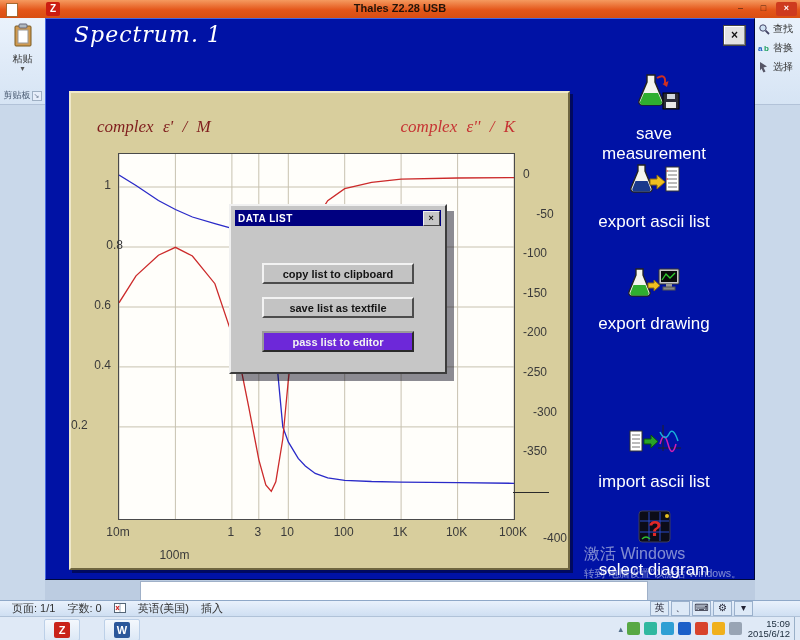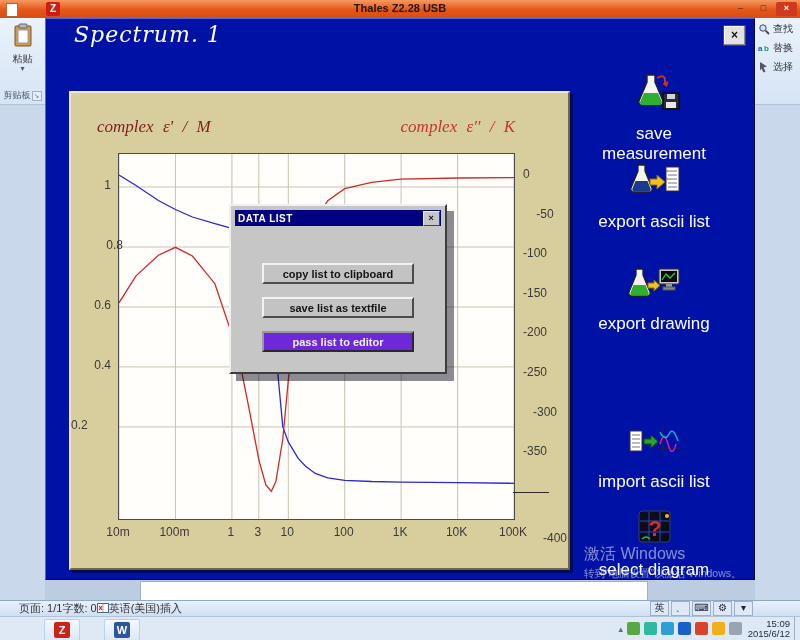--- a/index.html
+++ b/index.html
@@ -69,21 +69,21 @@
   .dlg-btn.active{background:#6d28d9;color:#f2f2f2;border-color:#9a9a9a #2a2a2a #2a2a2a #9a9a9a;}
   
   .menu-item{position:absolute;left:543px;width:130px;text-align:center;cursor:pointer;}
   .menu-item .mlabel{font-size:17px;color:#fff;margin-top:1px;}
   
   .docstrip{position:absolute;left:45px;top:580px;width:710px;height:20px;background:#bccce1;}
   .page-edge{position:absolute;left:95px;top:1px;width:508px;height:19px;background:#fff;
              border:1px solid #9fb0c8;border-bottom:none;box-sizing:border-box;}
   .statusbar{position:absolute;left:0;top:600px;width:800px;height:16px;
              background:linear-gradient(#e9f1fc,#cfdff2);border-top:1px solid #8fa8c8;
-             display:flex;align-items:center;gap:0;padding-left:19px;font-size:11px;color:#333;box-sizing:border-box;}
+             display:flex;align-items:center;gap:12px;padding-left:12px;font-size:11px;color:#333;box-sizing:border-box;}
   .ime-bar{position:absolute;left:650px;top:601px;display:flex;gap:2px;z-index:3;}
   .ime-box{min-width:15px;height:13px;background:#dde9f7;border:1px solid #9ab0cc;font-size:10px;
            line-height:12px;text-align:center;color:#223;padding:0 1px;}
   .taskbar{position:absolute;left:0;top:616px;width:800px;height:24px;background:#dfe9f6;
            border-top:1px solid #b0c2d8;box-sizing:border-box;}
   .task-app{position:absolute;top:2px;width:34px;height:20px;display:flex;align-items:center;justify-content:center;
             border:1px solid #bcd0e8;background:linear-gradient(#f4f8fd,#dce8f6);border-radius:2px;}
   .app-glyph{width:16px;height:16px;border-radius:2px;color:#fff;font-weight:bold;font-size:11px;
              line-height:16px;text-align:center;}
   .tray{position:absolute;right:58px;top:5px;display:flex;gap:4px;align-items:center;}
@@ -189,21 +189,21 @@
         <div class="ticklabel" style="left: 452px; width: 44px; text-align: left; top: 74.0204px;">0</div>
         <div class="ticklabel" style="left: 452px; width: 44px; text-align: center; top: 113.625px;">-50</div>
         <div class="ticklabel" style="left: 452px; width: 44px; text-align: left; top: 153.23px;">-100</div>
         <div class="ticklabel" style="left: 452px; width: 44px; text-align: left; top: 192.836px;">-150</div>
         <div class="ticklabel" style="left: 452px; width: 44px; text-align: left; top: 232.441px;">-200</div>
         <div class="ticklabel" style="left: 452px; width: 44px; text-align: left; top: 272.046px;">-250</div>
         <div class="ticklabel" style="left: 452px; width: 44px; text-align: center; top: 311.651px;">-300</div>
         <div class="ticklabel" style="left: 452px; width: 44px; text-align: left; top: 351.256px;">-350</div>
         <div class="ticklabel" style="left: 452px; width: 44px; text-align: right; top: 390.861px; margin-top: 47px;">-400</div>
         <div class="ticklabel" style="left: 25px; width: 44px; text-align: center; top: 432px;">10m</div>
-        <div class="ticklabel" style="left: 81.4286px; width: 44px; text-align: center; top: 432px;">100m</div>
+        <div class="ticklabel" style="left: 81.4286px; width: 44px; text-align: center; top: 455px;">100m</div>
         <div class="ticklabel" style="left: 137.857px; width: 44px; text-align: center; top: 432px;">1</div>
         <div class="ticklabel" style="left: 164.78px; width: 44px; text-align: center; top: 432px;">3</div>
         <div class="ticklabel" style="left: 194.286px; width: 44px; text-align: center; top: 432px;">10</div>
         <div class="ticklabel" style="left: 250.714px; width: 44px; text-align: center; top: 432px;">100</div>
         <div class="ticklabel" style="left: 307.143px; width: 44px; text-align: center; top: 432px;">1K</div>
         <div class="ticklabel" style="left: 363.571px; width: 44px; text-align: center; top: 432px;">10K</div>
         <div class="ticklabel" style="left: 420px; width: 44px; text-align: center; top: 432px;">100K</div>
         <div class="marker-line" style="top: 399px;"></div>
       </div>
 

